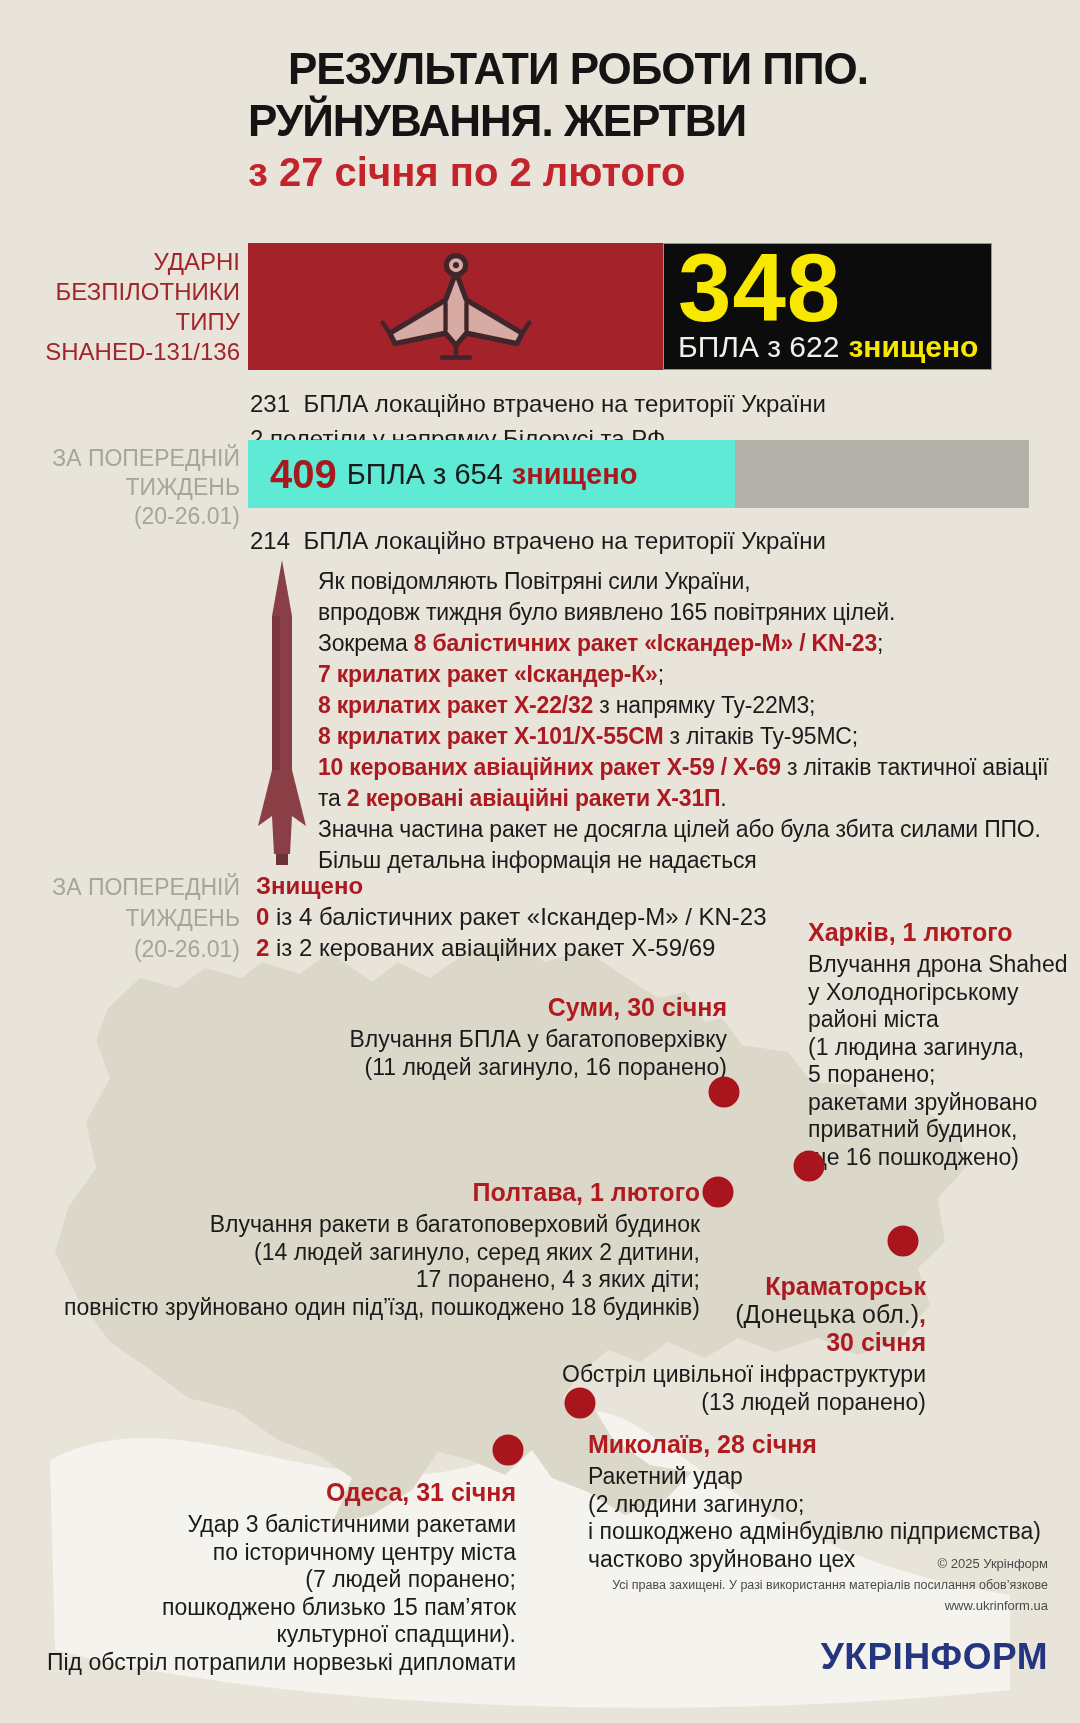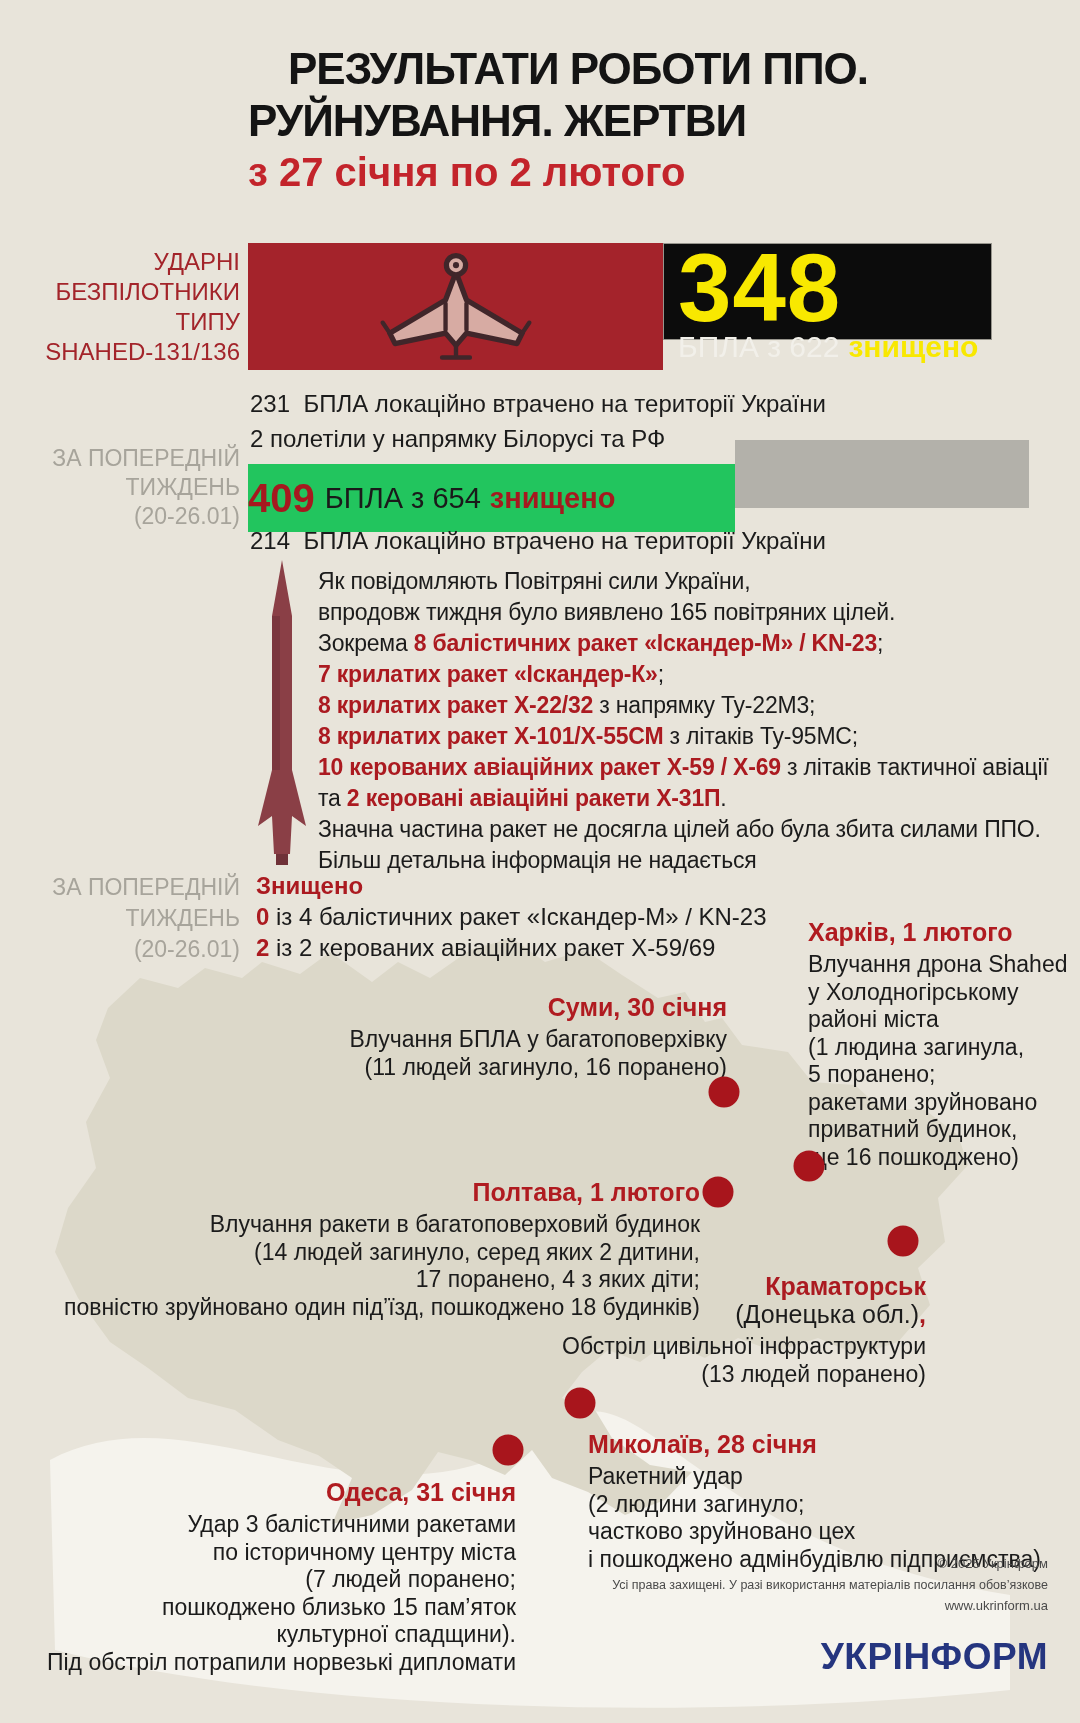--- a/index.html
+++ b/index.html
@@ -20,32 +20,32 @@
   #title1,#title2{
     left:248px;font-size:44px;font-weight:700;letter-spacing:-1px;color:#141414;white-space:nowrap;
   }
   #title1{top:44px;margin-left:40px;}
   #title2{top:96px;}
   #subtitle{left:248px;top:150px;font-size:40px;font-weight:700;color:#c3242b;white-space:nowrap;}
 
   
   #drone-label{left:20px;top:247px;width:220px;text-align:right;font-size:24px;line-height:30px;color:#a3242a;}
   #bar1-red{left:248px;top:243px;width:415px;height:127px;background:#a4232b;display:flex;align-items:center;justify-content:center;}
-  #bar1-black{left:663px;top:243px;width:329px;height:97px;background:#0c0c0c;border:1px solid #97958d;box-sizing:border-box;
+  #bar1-black{left:663px;top:243px;width:329px;height:127px;background:#0c0c0c;border:1px solid #97958d;box-sizing:border-box;
     display:flex;flex-direction:column;padding:0 0 8px 14px;}
   #big-number{font-size:96px;line-height:88px;font-weight:700;color:#f8e800;letter-spacing:1px;}
   #bar1-cap{font-size:30px;line-height:30px;white-space:nowrap;}
   #bar1-cap .plain{color:#f2f0ea;}
   #bar1-cap .bold{color:#f8e800;font-weight:700;margin-left:9px;}
   .note{left:250px;font-size:24px;white-space:pre-wrap;color:#1b1b1b;}
   #drone-note1{top:390px;}
   #drone-note2{top:425px;}
 
   #prev-label-1{left:20px;top:444px;width:220px;text-align:right;font-size:23px;line-height:29px;color:#a7a49b;}
-  #bar2-pink{left:248px;top:464px;width:487px;height:68px;background:#22c55e;display:flex;align-items:center;box-sizing:border-box;white-space:nowrap;}
+  #bar2-pink{left:248px;top:440px;width:487px;height:68px;background:#5eead4;display:flex;align-items:center;padding-left:22px;box-sizing:border-box;white-space:nowrap;}
   #bar2-grey{left:735px;top:440px;width:294px;height:68px;background:#b3b1aa;}
   #bar2-pink .num{font-size:40px;font-weight:700;color:#a6191f;margin-right:10px;}
   #bar2-pink .mid{font-size:29px;color:#1a1a1a;margin-right:9px;}
   #bar2-pink .redb{font-size:29px;font-weight:700;color:#a6191f;}
   #drone-note3{top:527px;}
 
   
   #missile-icon{left:250px;top:558px;}
   #missile-paragraph{left:318px;top:566px;width:730px;font-size:23px;line-height:31px;letter-spacing:-0.2px;white-space:nowrap;}
   #prev-label-2{left:20px;top:872px;width:220px;text-align:right;font-size:23px;line-height:31px;color:#a7a49b;}
@@ -193,34 +193,35 @@
       <div class="ln">(14 людей загинуло, серед яких 2 дитини,</div>
       <div class="ln">17 поранено, 4 з яких діти;</div>
       <div class="ln">повністю зруйновано один під’їзд, пошкоджено 18 будинків)</div>
     </div>
 </div>
 
 <div class="abs callout right" id="co-kramatorsk">
   <div class="co-title-lines">
       <div class="ln"><span class="seg-b">Краматорськ</span></div>
       <div class="ln"><span>(Донецька обл.)</span><span class="seg-b">,</span></div>
+      <div class="ln"><span class="seg-b">30 січня</span></div>
     </div>
   <div class="co-body">
       <div class="ln">Обстріл цивільної інфраструктури</div>
       <div class="ln">(13 людей поранено)</div>
     </div>
 </div>
 
 <div class="abs callout" id="co-mykolaiv">
   <div class="co-title">Миколаїв, 28 січня</div>
   <div class="co-body">
       <div class="ln">Ракетний удар</div>
       <div class="ln">(2 людини загинуло;</div>
+      <div class="ln">і пошкоджено адмінбудівлю підприємства)</div>
       <div class="ln">частково зруйновано цех</div>
-      <div class="ln">і пошкоджено адмінбудівлю підприємства)</div>
     </div>
 </div>
 
 <div class="abs callout right" id="co-odesa">
   <div class="co-title">Одеса, 31 січня</div>
   <div class="co-body">
       <div class="ln">Удар 3 балістичними ракетами</div>
       <div class="ln">по історичному центру міста</div>
       <div class="ln">(7 людей поранено;</div>
       <div class="ln">пошкоджено близько 15 пам’яток</div>

